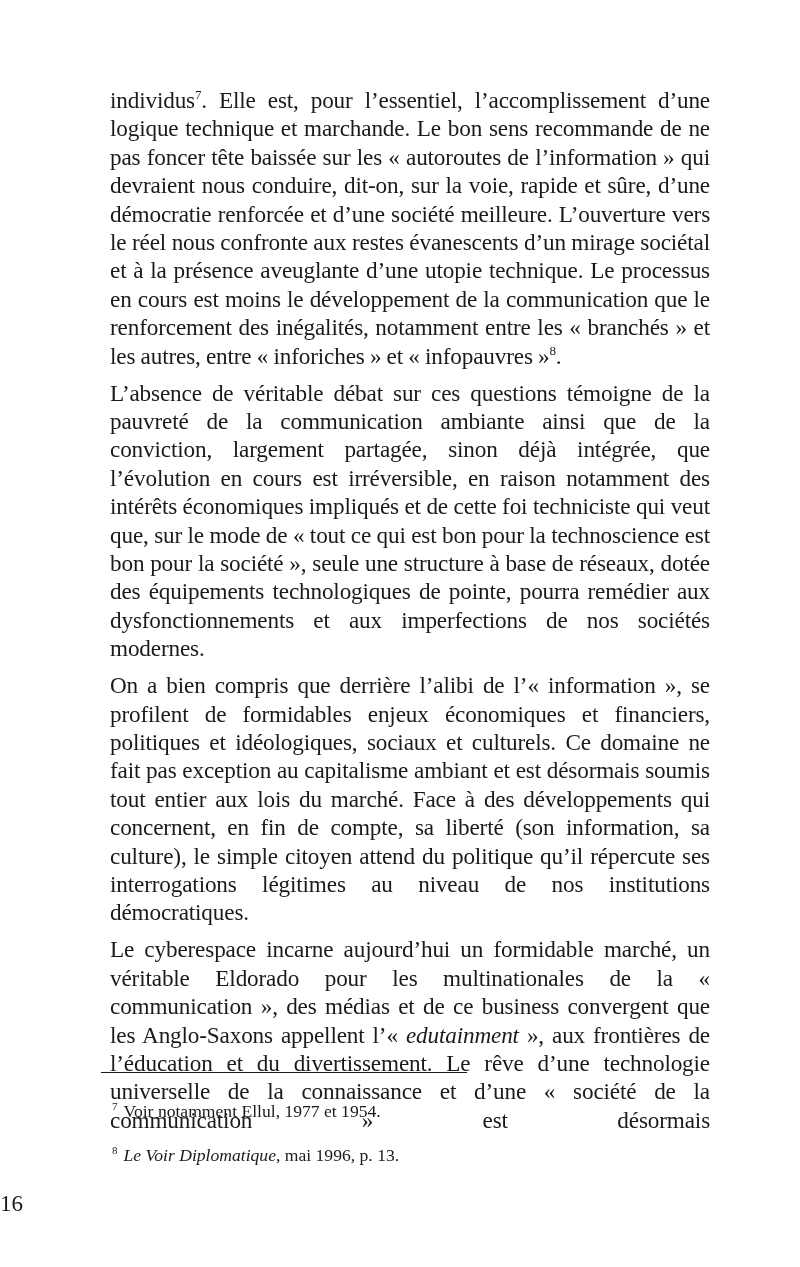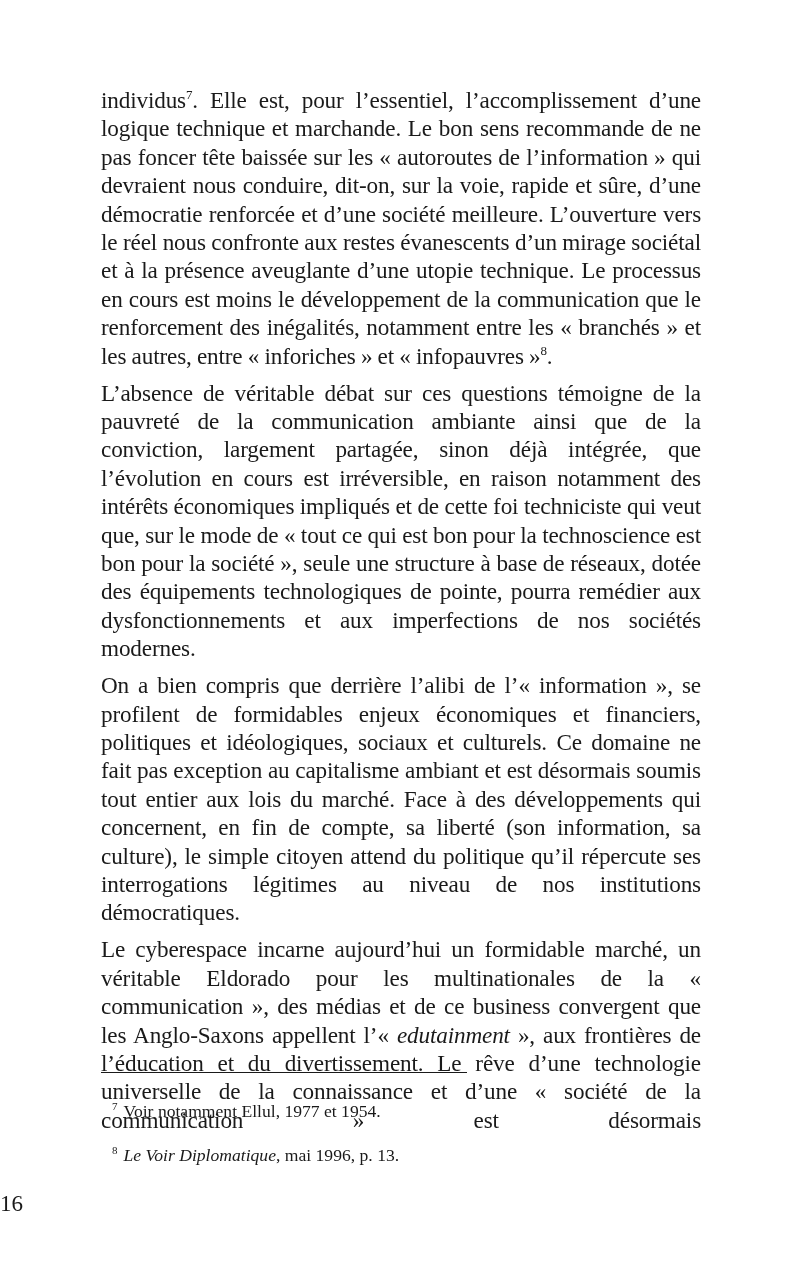--- a/index.html
+++ b/index.html
@@ -10,21 +10,21 @@
     body {
       width: 800px;
       height: 1267px;
       position: relative;
       overflow: hidden;
       color: #1a1a1a;
       font-family: "Liberation Serif", "DejaVu Serif", serif;
     }
     .page-body {
       position: absolute;
-      left: 101px;
+      left: 110px;
       top: 86px;
       width: 600px;
     }
     .para {
       margin: 0 0 8.5px 0;
       font-size: 23.2px;
       line-height: 28.4px;
       text-align: justify;
       text-align-last: auto;
       hyphens: manual;

